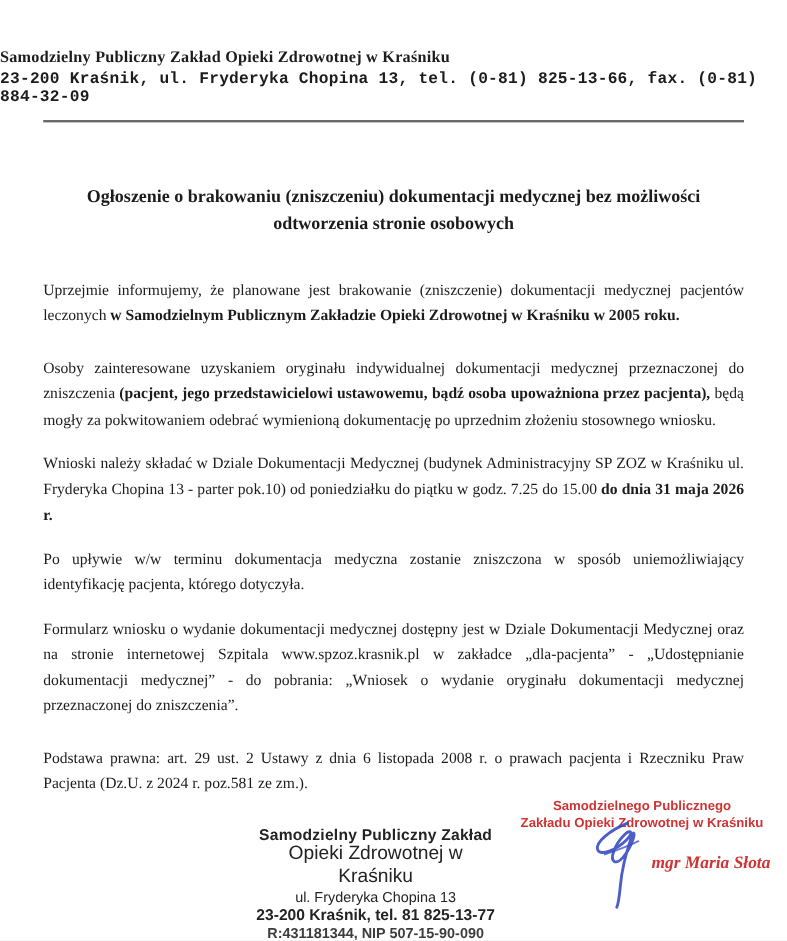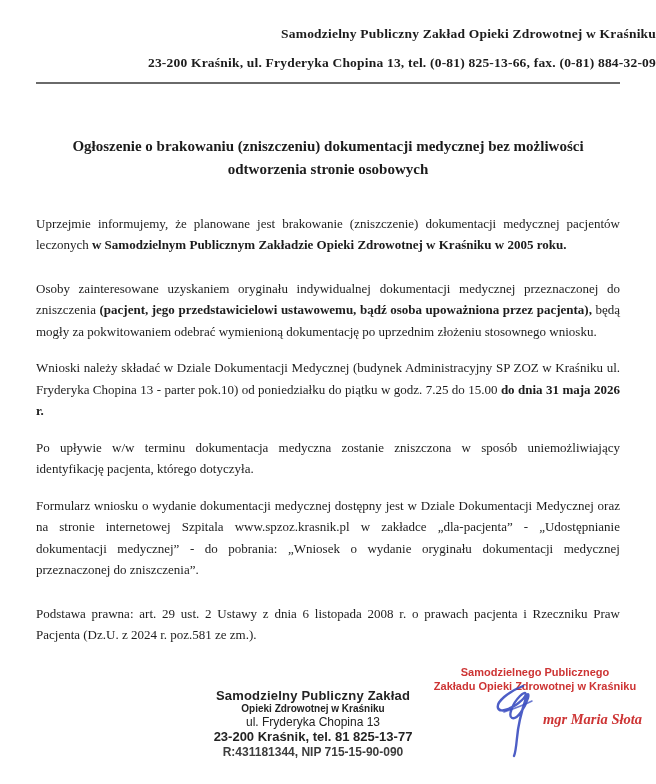--- a/index.html
+++ b/index.html
@@ -8,31 +8,32 @@
     width: 656px;
     height: 784px;
     margin: 0 auto;
     background: #ffffff;
     color: #1c1c1c;
     font-family: "Liberation Serif", serif;
     overflow: hidden;
     box-sizing: border-box;
   }
   
-  .header { text-align: right; padding-top: 26px; }
+  .header { text-align: left; padding-top: 40px; }
   .header-line1 {
     font-weight: bold;
     font-size: 13.5px;
     letter-spacing: 0.2px;
   }
   .header-line2 {
     font-weight: bold;
     font-size: 13.5px;
-    margin-top: 13px;
+    margin-top: 3px;
     letter-spacing: 0.2px;
+    font-family: Liberation Mono, monospace;
   }
   .rule {
     border: none;
     border-top: 2px solid #6a6a6a;
     margin: 11px 36px 0 36px;
   }
   
   .doc-title {
     margin: 51px auto 0 auto;
     width: 580px;
@@ -56,21 +57,21 @@
     position: absolute;
     left: 213px;
     top: 688px;
     width: 200px;
     text-align: center;
     font-family: "Liberation Sans", sans-serif;
     color: #232323;
     line-height: 1.18;
   }
   .stamp-left .sl1 { font-size: 13px; font-weight: 700; letter-spacing: 0.2px; }
-  .stamp-left .sl2 { font-size: 10px; font-weight: 700; }
+  .stamp-left .sl2 { font-size: 16px; font-weight: 400; }
   .stamp-left .sl3 { font-size: 12px; font-weight: 500; }
   .stamp-left .sl4 { font-size: 13px; font-weight: 600; }
   .stamp-left .sl5 { font-size: 12px; font-weight: 600; color: #3d3d3d; }
   .stamp-right {
     position: absolute;
     left: 428px;
     top: 666px;
     width: 214px;
     text-align: center;
     font-family: "Liberation Sans", sans-serif;
@@ -122,21 +123,21 @@
     <p class="para gap-lg"><span>Formularz wniosku o wydanie dokumentacji medycznej dostępny jest w Dziale Dokumentacji Medycznej oraz na stronie internetowej Szpitala  www.spzoz.krasnik.pl w zakładce „dla-pacjenta” -  „Udostępnianie dokumentacji medycznej” - do pobrania: „Wniosek o wydanie oryginału dokumentacji medycznej przeznaczonej do zniszczenia”.</span></p>
 
     <p class="para"><span>Podstawa prawna: art. 29 ust. 2 Ustawy z dnia 6 listopada 2008 r. o prawach pacjenta i Rzeczniku Praw Pacjenta  (Dz.U. z 2024 r. poz.581 ze zm.).</span></p>
   </div>
 
   <div class="stamp-left">
     <div class="sl1">Samodzielny Publiczny Zakład</div>
     <div class="sl2">Opieki Zdrowotnej w Kraśniku</div>
     <div class="sl3">ul. Fryderyka Chopina 13</div>
     <div class="sl4">23-200 Kraśnik, tel. 81 825-13-77</div>
-    <div class="sl5">R:431181344, NIP 715-15-90-090</div>
+    <div class="sl5">R:431181344, NIP 507-15-90-090</div>
   </div>
 
   <div class="stamp-right">
     <div class="sr2">Samodzielnego Publicznego</div>
     <div class="sr3">Zakładu Opieki Zdrowotnej w Kraśniku</div>
     <div class="sr-name">mgr Maria Słota</div>
   </div>
 
   <svg class="signature-svg" viewBox="0 0 90 92" xmlns="http://www.w3.org/2000/svg">
     <path d="M55,18 C40,24 28,34 30,40 C32,46 46,40 54,32 C60,26 58,22 52,28 C44,36 40,48 44,50 C49,52 57,40 60,30 C61,26 60,24 58,30 C54,42 50,58 49,70 C48,80 47,86 46,88" fill="none" stroke="#3a4cc0" stroke-width="2.4" stroke-linecap="round" opacity="0.9"></path>

